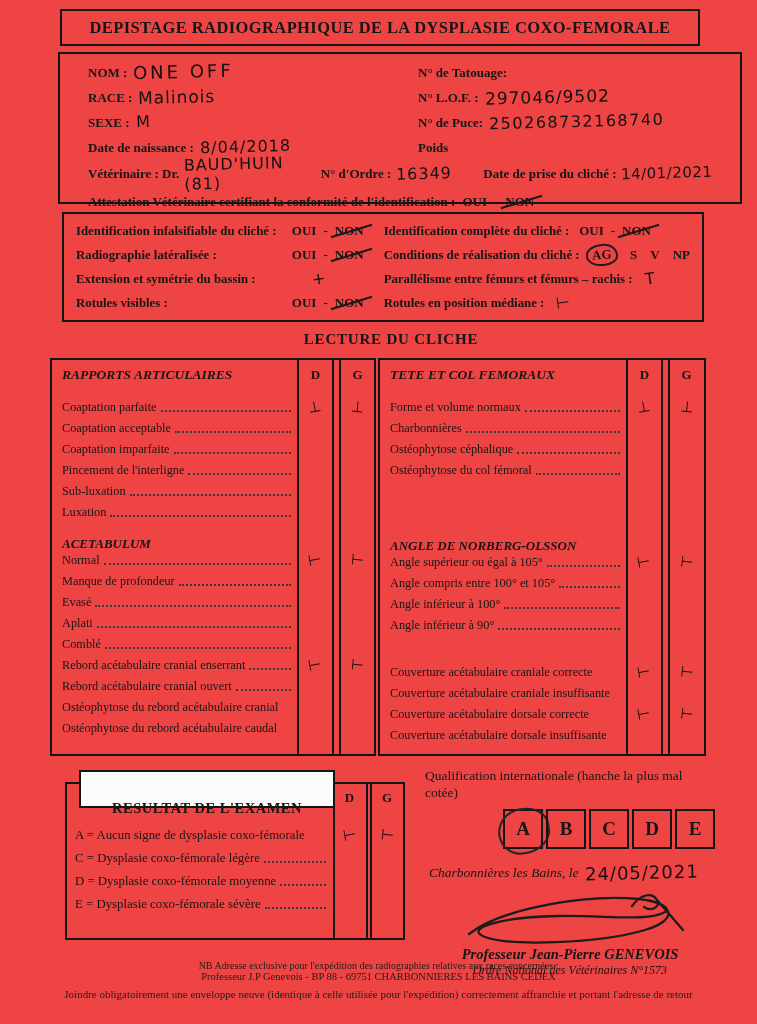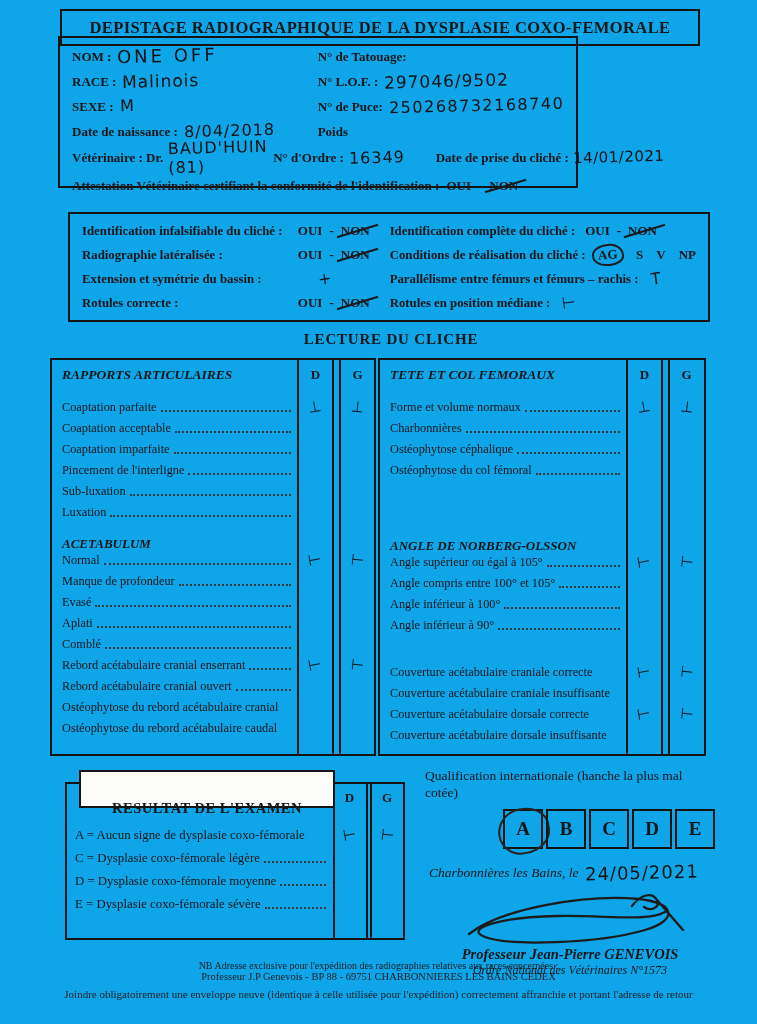--- a/index.html
+++ b/index.html
@@ -1,24 +1,24 @@
 <!DOCTYPE html>
 <html><head>
 <meta charset="utf-8">
 <style>
   html,body{margin:0;padding:0;background:#e8e8e6;}
-  .page{position:relative;width:757px;height:1024px;background:#0ea5e9;margin:0 auto;
+  .page{position:relative;width:757px;height:1024px;background:#ef4444;margin:0 auto;
         font-family:"Liberation Serif",serif;color:#161616;overflow:hidden;}
   
   .title-box{position:absolute;left:60px;top:9px;width:636px;height:33px;border:2px solid #141414;
              display:flex;align-items:center;justify-content:center;}
   .title-box span{font-weight:bold;font-size:16.5px;letter-spacing:.4px;}
   
   .block{position:absolute;border:2px solid #141414;background:transparent;}
-  .block1{left:58px;top:36px;width:520px;height:152px;padding:6px 12px;box-sizing:border-box;}
+  .block1{left:58px;top:52px;width:684px;height:152px;padding:6px 28px;box-sizing:border-box;}
   .b1-grid{display:flex;}
   .b1-left{width:330px;}
   .b1-right{flex:1;}
   .id-row{height:25px;display:flex;align-items:center;gap:6px;}
   .lab{font-weight:bold;font-size:13px;white-space:nowrap;}
   .hw{font-family:"DejaVu Sans",sans-serif;font-weight:500;color:#121212;display:inline-block;
       transform:rotate(-1.5deg);position:relative;top:-1px;}
   .hw-nom{font-size:18px;letter-spacing:3px;}
   .hw-race{font-size:17px;letter-spacing:1px;}
   .hw-sexe{font-size:16px;}
@@ -29,21 +29,21 @@
   .hw-ordre{font-size:16px;letter-spacing:1px;}
   .hw-cliche{font-size:15px;letter-spacing:.5px;}
   .vet-row{height:28px;display:flex;align-items:center;gap:5px;}
   .att-row{height:24px;display:flex;align-items:center;gap:7px;margin-top:2px;}
   .ouitxt,.nontxt,.dashtxt{font-weight:bold;font-size:13px;}
   .struck{position:relative;}
   .struck::after{content:"";position:absolute;left:-5px;right:-9px;top:46%;
                  border-top:2px solid #1a1a1a;transform:rotate(-17deg);}
   .date-group{margin-left:26px;display:flex;align-items:center;gap:4px;}
   
-  .block2{left:68px;top:212px;width:642px;height:110px;padding:5px 12px;box-sizing:border-box;display:flex;}
+  .block2{left:62px;top:212px;width:642px;height:110px;padding:5px 12px;box-sizing:border-box;display:flex;}
   .checks-col{display:flex;flex-direction:column;justify-content:space-around;}
   .checks-left{width:322px;}
   .checks-right{flex:1;padding-left:6px;}
   .check-row{display:flex;align-items:center;height:25px;}
   .check-row .lbl{font-weight:bold;font-size:12.8px;white-space:nowrap;}
   .ouinon{display:flex;gap:7px;align-items:center;}
   .checks-left .ouinon{margin-left:auto;margin-right:14px;}
   .checks-right .ouinon{margin-left:10px;}
   .check-row .mark{font-family:"DejaVu Sans",sans-serif;font-size:16px;transform:rotate(-8deg);}
   .checks-left .mark{margin-left:auto;margin-right:52px;}
@@ -188,21 +188,21 @@
             <span class="ouitxt">OUI</span>
             <span class="dashtxt">-</span>
             <span class="nontxt struck">NON</span>
           </span>
         </div>
         <div class="check-row">
           <span class="lbl">Extension et symétrie du bassin :</span>
           <span class="mark hw">+</span>
         </div>
         <div class="check-row">
-          <span class="lbl">Rotules correcte :</span>
+          <span class="lbl">Rotules visibles :</span>
           <span class="ouinon">
             <span class="ouitxt">OUI</span>
             <span class="dashtxt">-</span>
             <span class="nontxt struck">NON</span>
           </span>
         </div>
       </div>
     <div class="checks-col checks-right">
         <div class="check-row">
           <span class="lbl">Identification complète du cliché :</span>

